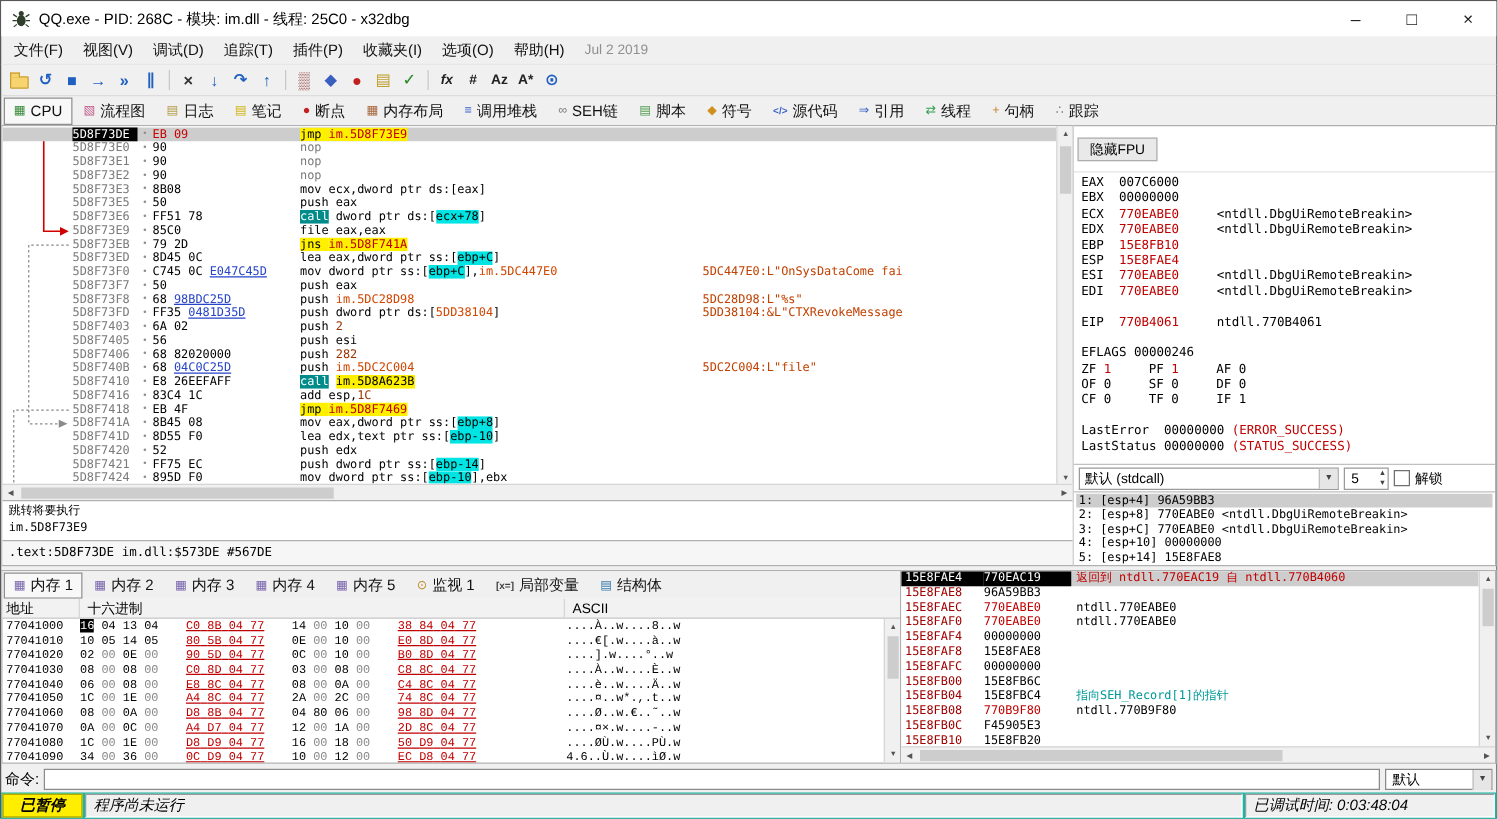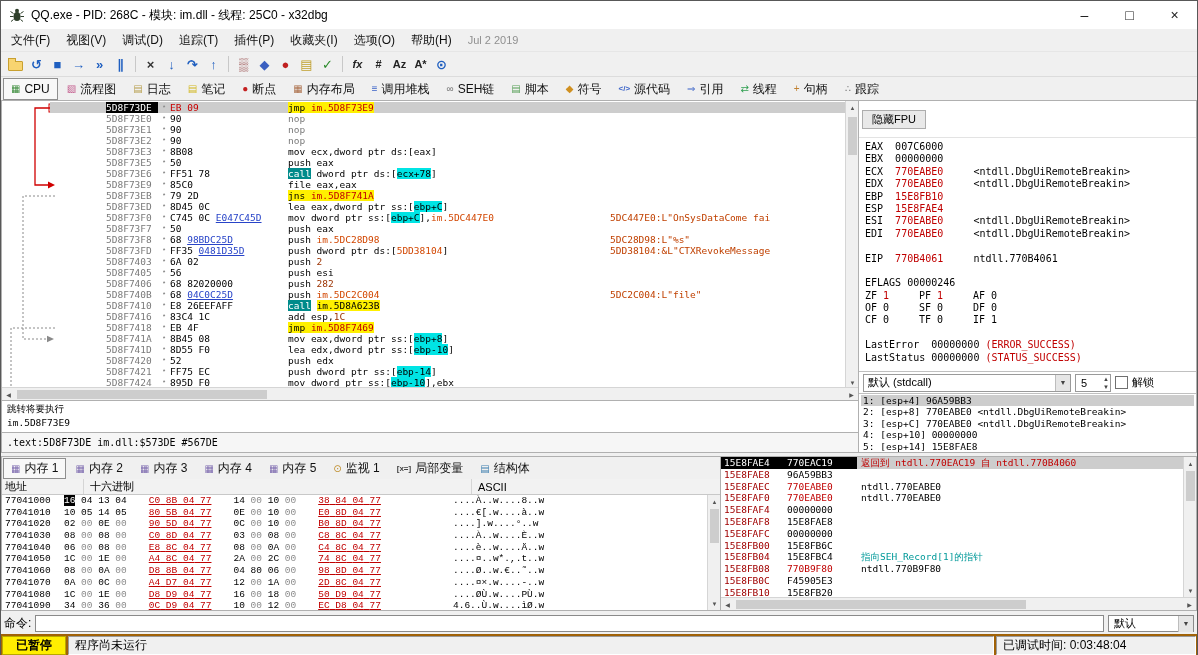--- a/index.html
+++ b/index.html
@@ -34,21 +34,21 @@
   .tabicon{font-size:10px;line-height:10px;}
   .tabicon.small{font-size:8px;font-weight:bold;}
 
   
   .main{display:flex;height:353px;flex:0 0 auto;}
   .main-left{width:858px;display:flex;flex-direction:column;border:1px solid #b0b0b0;background:#fff;flex:0 0 auto;}
   .disasm-wrap{height:288px;display:flex;position:relative;overflow:hidden;}
   .disasm-area{width:845px;position:relative;background:#fff;overflow:hidden;}
   .gutter-svg{position:absolute;left:0;top:1px;}
   #disasm-rows{position:absolute;left:0;top:1px;right:0;font-family:"DejaVu Sans Mono",monospace;font-size:9.5px;line-height:11px;}
-  .drow{display:flex;height:11px;white-space:pre;margin-left:48px;}
+  .drow{display:flex;height:11px;white-space:pre;}
   .drow.sel{background:#cdcdcd;}
   .daddr{width:52px;margin-left:56px;color:#7a7a7a;flex:0 0 auto;}
   .daddr.asel{background:#000;color:#fff;}
   .ddot{width:12px;color:#909090;text-align:center;flex:0 0 auto;font-size:7px;line-height:11px;}
   .dbytes{width:118px;flex:0 0 auto;overflow:hidden;}
   .dinstr{width:322px;flex:0 0 auto;overflow:hidden;}
   .dcmt{flex:1;overflow:hidden;}
   .b-p{color:#000}.b-red{color:#c80000}
   .b-rel{color:#2844c8;text-decoration:underline;}
   .t-p{color:#000}.t-g{color:#7a7a7a}
@@ -92,21 +92,21 @@
   .cc-label{font-size:11px;font-family:Liberation Mono, monospace;}
   .args{height:59px;border-top:1px solid #c0c0c0;font-family:"DejaVu Sans Mono",monospace;font-size:9.5px;line-height:11.4px;padding:1px 2px;flex:0 0 auto;white-space:pre;overflow:hidden;}
   .argrow{padding-left:2px;height:11.4px;}
   .argrow.sel{background:#cdcdcd;}
 
   
   .bottom{display:flex;height:155px;margin-top:3px;flex:0 0 auto;}
   .dump-panel{width:720px;display:flex;flex-direction:column;border:1px solid #b0b0b0;background:#fff;flex:0 0 auto;}
   .bottom-tabs{height:22px;display:flex;align-items:stretch;background:#f0f0f0;gap:1px;padding:1px 1px 0;flex:0 0 auto;}
   .dump-header{height:16px;display:flex;font-size:11px;background:#f2f2f2;border-bottom:1px solid #c8c8c8;align-items:center;flex:0 0 auto;}
-  .dh-addr{width:82px;padding-left:3px;border-right:1px solid #d5d5d5;height:100%;display:flex;align-items:center;}
+  .dh-addr{width:62px;padding-left:3px;border-right:1px solid #d5d5d5;height:100%;display:flex;align-items:center;}
   .dh-hex{width:388px;padding-left:6px;border-right:1px solid #d5d5d5;height:100%;display:flex;align-items:center;}
   .dh-ascii{flex:1;padding-left:6px;height:100%;display:flex;align-items:center;}
   .dump-body{flex:1;display:flex;overflow:hidden;}
   .dump-rows{flex:1;font-family:Liberation Mono, monospace;font-size:9.5px;line-height:11.7px;padding-left:3px;overflow:hidden;}
   .dump-row{display:flex;white-space:pre;height:11.7px;}
   .dr-addr{width:59px;color:#000;flex:0 0 auto;}
   .dr-hex{width:389px;flex:0 0 auto;overflow:hidden;}
   .grp{margin-right:22px;}
   .grp.ptr{color:#c00000;text-decoration:underline;}
   .b-norm{color:#000}.b-zero{color:#8a8a8a}
@@ -123,21 +123,21 @@
   .sval.red{color:#c00000;}
   .srow.sel .saddr,.srow.sel .sval{background:#000;color:#fff;}
   .scmt{flex:1;padding-left:4px;overflow:hidden;}
   .sc-red{color:#c00000}.sc-cyan{color:#009999}.sc-def{color:#000}
 
   
   .commandbar{height:21px;display:flex;align-items:center;padding:1px 3px;gap:4px;margin-top:2px;flex:0 0 auto;}
   .cmd-label{font-size:12px;white-space:nowrap;}
   .cmd-input{flex:1;height:17px;border:1px solid #8a8a8a;background:#fff;font-size:11px;padding:0 3px;font-family:"DejaVu Sans Mono",monospace;outline:none;}
   .cmd-profile{width:86px;height:17px;border:1px solid #8a8a8a;background:#fff;font-size:11px;display:flex;align-items:center;justify-content:space-between;padding-left:5px;flex:0 0 auto;}
-  .statusbar{height:22px;display:flex;align-items:flex-end;gap:2px;padding:1px;flex:0 0 auto;background:#a16207;}
+  .statusbar{height:22px;display:flex;align-items:flex-start;gap:2px;padding:1px;flex:0 0 auto;background:#14b8a6;font-style:italic;}
   .sb-badge{width:64px;background:#ffee00;display:flex;align-items:center;justify-content:center;font-size:12px;font-weight:bold;border:1px solid #b8a800;flex:0 0 auto;}
   .sb-cell{display:flex;align-items:center;padding-left:6px;font-size:12px;border:1px solid;border-color:#9a9a9a #ffffff #ffffff #9a9a9a;background:#f0f0f0;}
   .sb-msg{flex:1;}
   .sb-time{width:200px;flex:0 0 auto;}
 </style>
 </head>
 <body>
 
 <div class="window">
 
@@ -286,21 +286,21 @@
               <div class="drow"><span class="daddr">5D8F73F8</span><span class="ddot">•</span><span class="dbytes"><span class="b-p">68 </span><span class="b-rel">98BDC25D</span></span><span class="dinstr"><span class="t-p">push </span><span class="t-a">im.5DC28D98</span></span><span class="dcmt"><span class="cm">5DC28D98:L"%s"</span></span></div>
               <div class="drow"><span class="daddr">5D8F73FD</span><span class="ddot">•</span><span class="dbytes"><span class="b-p">FF35 </span><span class="b-rel">0481D35D</span></span><span class="dinstr"><span class="t-p">push dword ptr ds:[</span><span class="t-a">5DD38104</span><span class="t-p">]</span></span><span class="dcmt"><span class="cm">5DD38104:&amp;L"CTXRevokeMessage</span></span></div>
               <div class="drow"><span class="daddr">5D8F7403</span><span class="ddot">•</span><span class="dbytes"><span class="b-p">6A 02</span></span><span class="dinstr"><span class="t-p">push </span><span class="t-v">2</span></span><span class="dcmt"></span></div>
               <div class="drow"><span class="daddr">5D8F7405</span><span class="ddot">•</span><span class="dbytes"><span class="b-p">56</span></span><span class="dinstr"><span class="t-p">push esi</span></span><span class="dcmt"></span></div>
               <div class="drow"><span class="daddr">5D8F7406</span><span class="ddot">•</span><span class="dbytes"><span class="b-p">68 82020000</span></span><span class="dinstr"><span class="t-p">push </span><span class="t-v">282</span></span><span class="dcmt"></span></div>
               <div class="drow"><span class="daddr">5D8F740B</span><span class="ddot">•</span><span class="dbytes"><span class="b-p">68 </span><span class="b-rel">04C0C25D</span></span><span class="dinstr"><span class="t-p">push </span><span class="t-a">im.5DC2C004</span></span><span class="dcmt"><span class="cm">5DC2C004:L"file"</span></span></div>
               <div class="drow"><span class="daddr">5D8F7410</span><span class="ddot">•</span><span class="dbytes"><span class="b-p">E8 26EEFAFF</span></span><span class="dinstr"><span class="t-c">call</span><span class="t-p"> </span><span class="t-yb">im.5D8A623B</span></span><span class="dcmt"></span></div>
               <div class="drow"><span class="daddr">5D8F7416</span><span class="ddot">•</span><span class="dbytes"><span class="b-p">83C4 1C</span></span><span class="dinstr"><span class="t-p">add esp,</span><span class="t-v">1C</span></span><span class="dcmt"></span></div>
               <div class="drow"><span class="daddr">5D8F7418</span><span class="ddot">•</span><span class="dbytes"><span class="b-p">EB 4F</span></span><span class="dinstr"><span class="t-y">jmp </span><span class="t-yr">im.5D8F7469</span></span><span class="dcmt"></span></div>
               <div class="drow"><span class="daddr">5D8F741A</span><span class="ddot">•</span><span class="dbytes"><span class="b-p">8B45 08</span></span><span class="dinstr"><span class="t-p">mov eax,dword ptr ss:[</span><span class="t-m">ebp+8</span><span class="t-p">]</span></span><span class="dcmt"></span></div>
-              <div class="drow"><span class="daddr">5D8F741D</span><span class="ddot">•</span><span class="dbytes"><span class="b-p">8D55 F0</span></span><span class="dinstr"><span class="t-p">lea edx,dword ptr ss:[</span><span class="t-m">ebp-10</span><span class="t-p">]</span></span><span class="dcmt"></span></div>
+              <div class="drow"><span class="daddr">5D8F741D</span><span class="ddot">•</span><span class="dbytes"><span class="b-p">8D55 F0</span></span><span class="dinstr"><span class="t-p">lea edx,text ptr ss:[</span><span class="t-m">ebp-10</span><span class="t-p">]</span></span><span class="dcmt"></span></div>
               <div class="drow"><span class="daddr">5D8F7420</span><span class="ddot">•</span><span class="dbytes"><span class="b-p">52</span></span><span class="dinstr"><span class="t-p">push edx</span></span><span class="dcmt"></span></div>
               <div class="drow"><span class="daddr">5D8F7421</span><span class="ddot">•</span><span class="dbytes"><span class="b-p">FF75 EC</span></span><span class="dinstr"><span class="t-p">push dword ptr ss:[</span><span class="t-m">ebp-14</span><span class="t-p">]</span></span><span class="dcmt"></span></div>
               <div class="drow"><span class="daddr">5D8F7424</span><span class="ddot">•</span><span class="dbytes"><span class="b-p">895D F0</span></span><span class="dinstr"><span class="t-p">mov dword ptr ss:[</span><span class="t-m">ebp-10</span><span class="t-p">],ebx</span></span><span class="dcmt"></span></div>
             </div>
         </div>
         <div class="vscroll" style="height:288px;">
           <span class="sarr up">▲</span>
           <div class="vthumb" style="top:16px;height:38px;"></div>
           <span class="sarr down">▼</span>
         </div>

